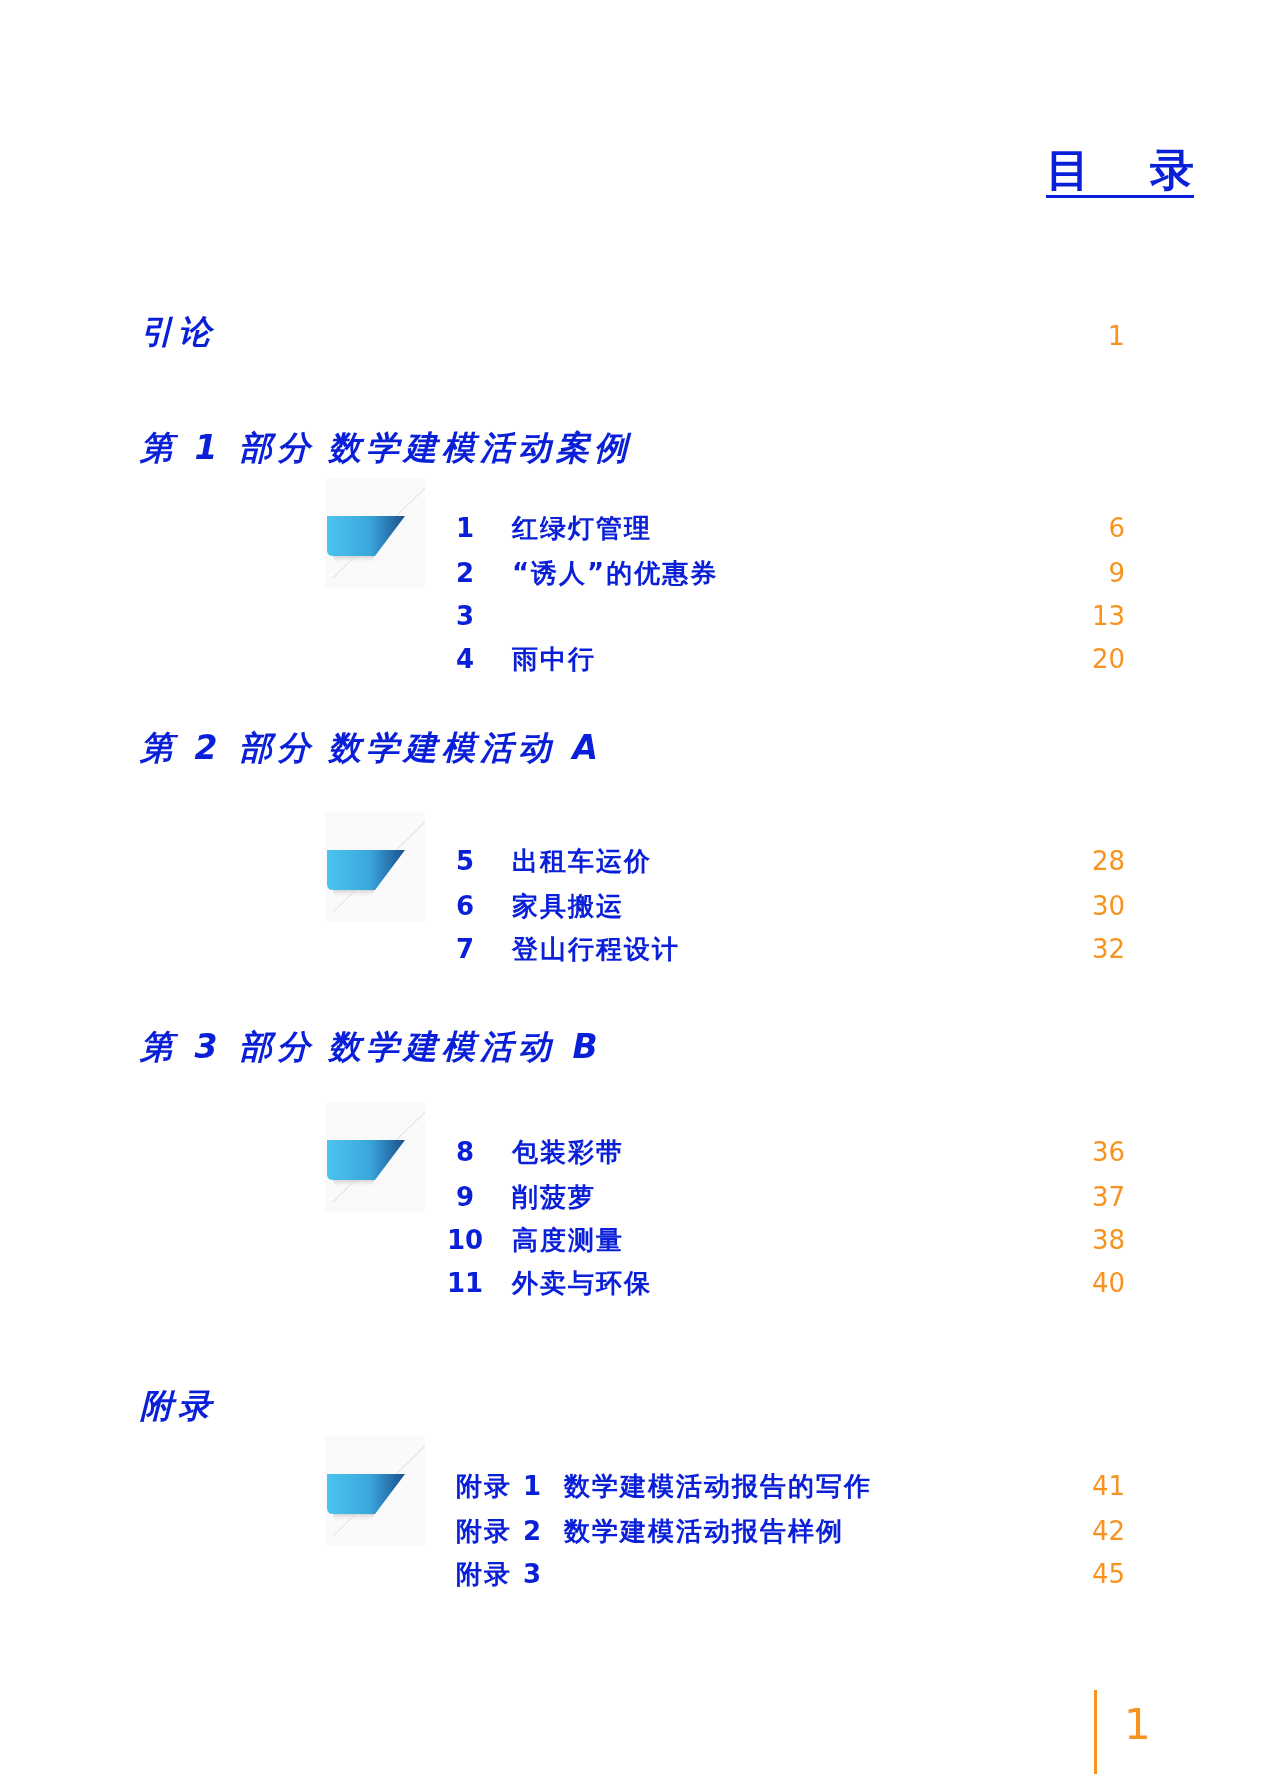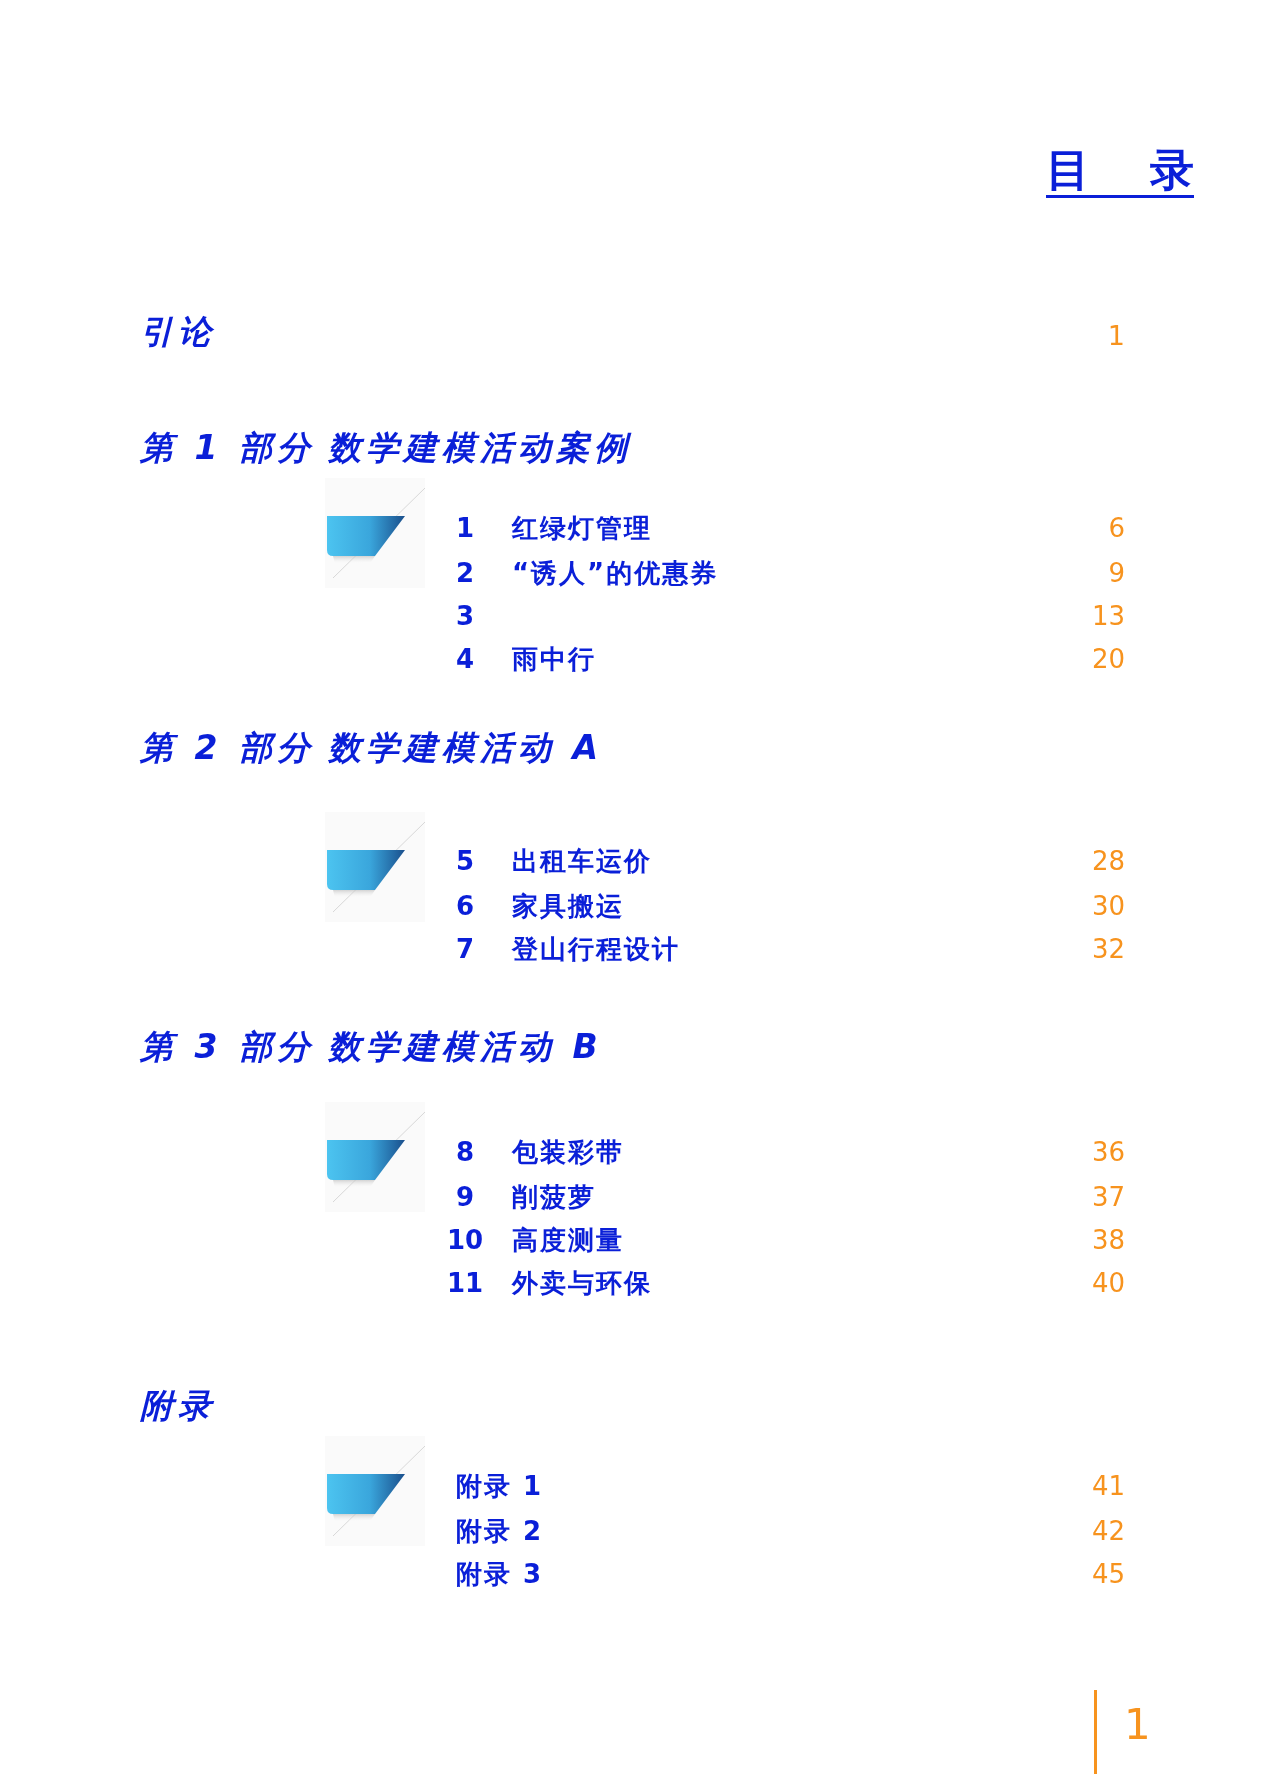--- a/index.html
+++ b/index.html
@@ -179,24 +179,26 @@
   <span>附录</span>
 </div>
 <svg class="tab-icon" style="top:1436px;" viewBox="0 0 115 115">
   <rect x="0" y="0" width="100" height="110" fill="#fafafa"></rect>
   <line x1="8" y1="100" x2="100" y2="10" stroke="#d8d8d8" stroke-width="1"></line>
   <path d="M2 38 L80 38 L50 78 L8 78 Q2 78 2 72 Z" fill="url(#tabgrad)"></path>
   <path d="M8 78 L50 78 L46 84 L10 86 Z" fill="url(#shadowgrad)"></path>
 </svg>
 <div class="entry app" style="top:1468px;">
   <span class="num">附录 1</span>
+  <span class="label">数学建模活动报告的写作</span>
   <span class="pg">41</span>
 </div>
 <div class="entry app" style="top:1513px;">
   <span class="num">附录 2</span>
+  <span class="label">数学建模活动报告样例</span>
   <span class="pg">42</span>
 </div>
 <div class="entry app" style="top:1556px;">
   <span class="num">附录 3</span>
   <span class="pg">45</span>
 </div>
 
 <div class="footer-bar"></div>
 <div class="footer-num">1</div>
 

